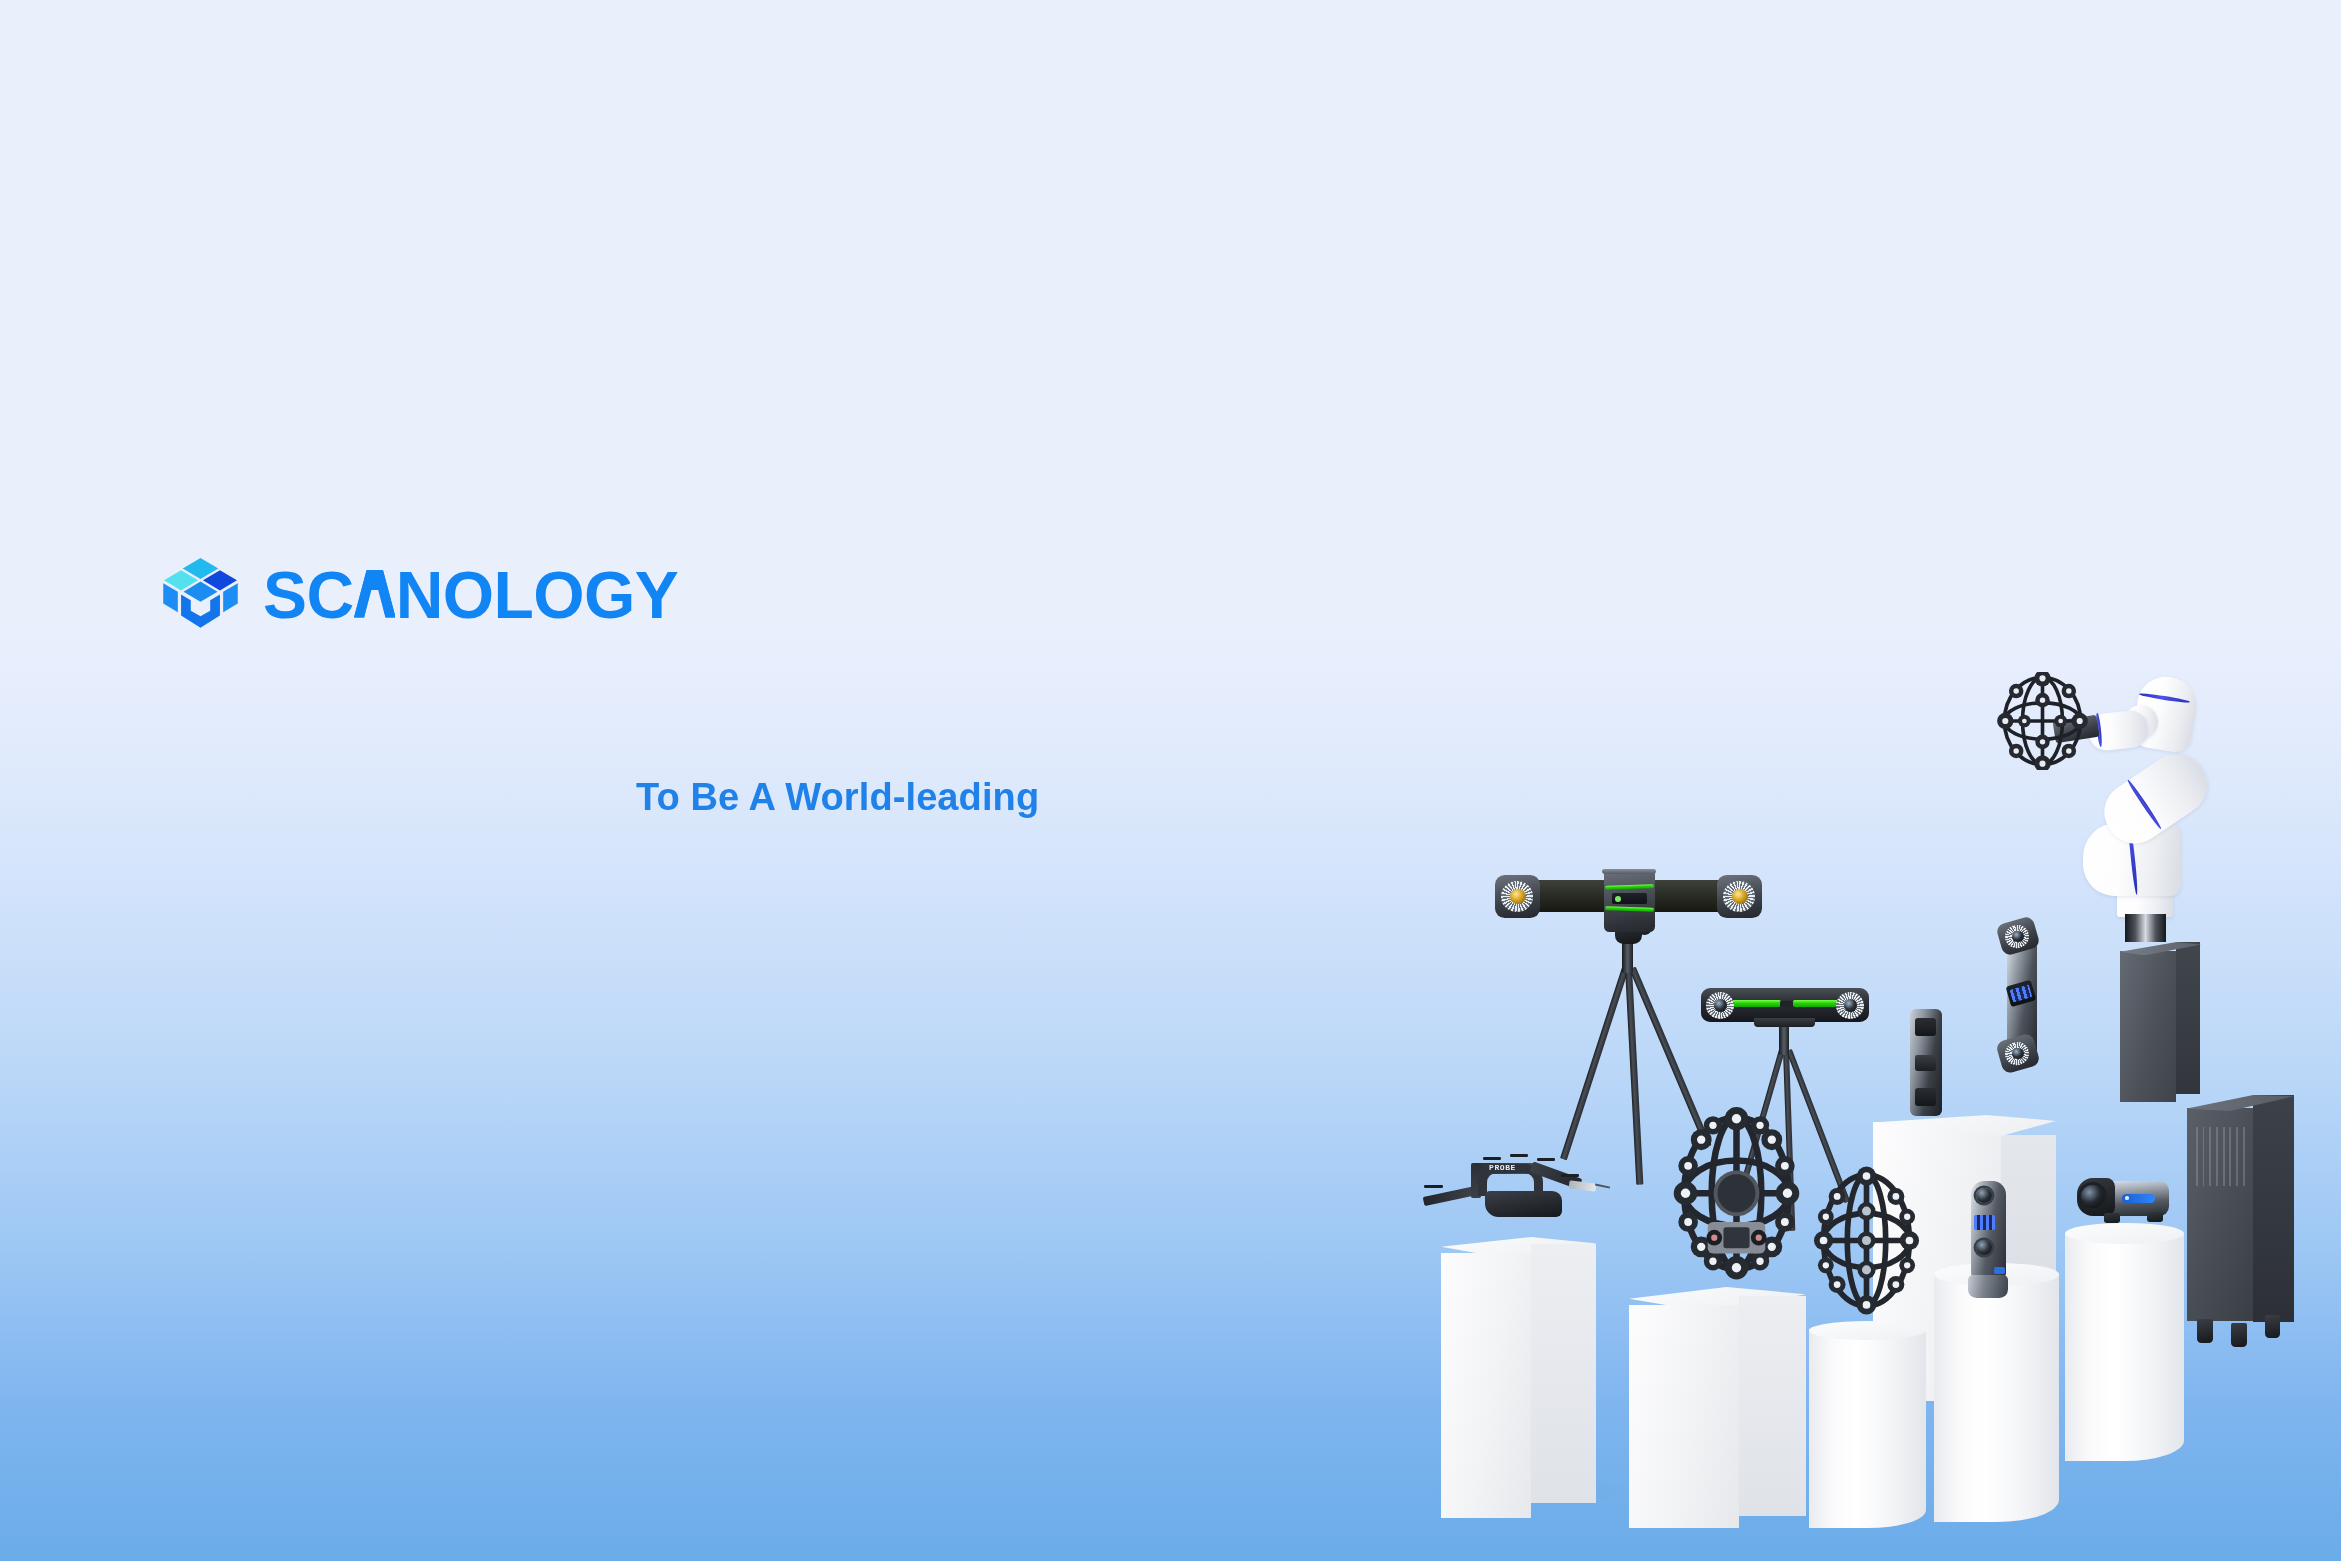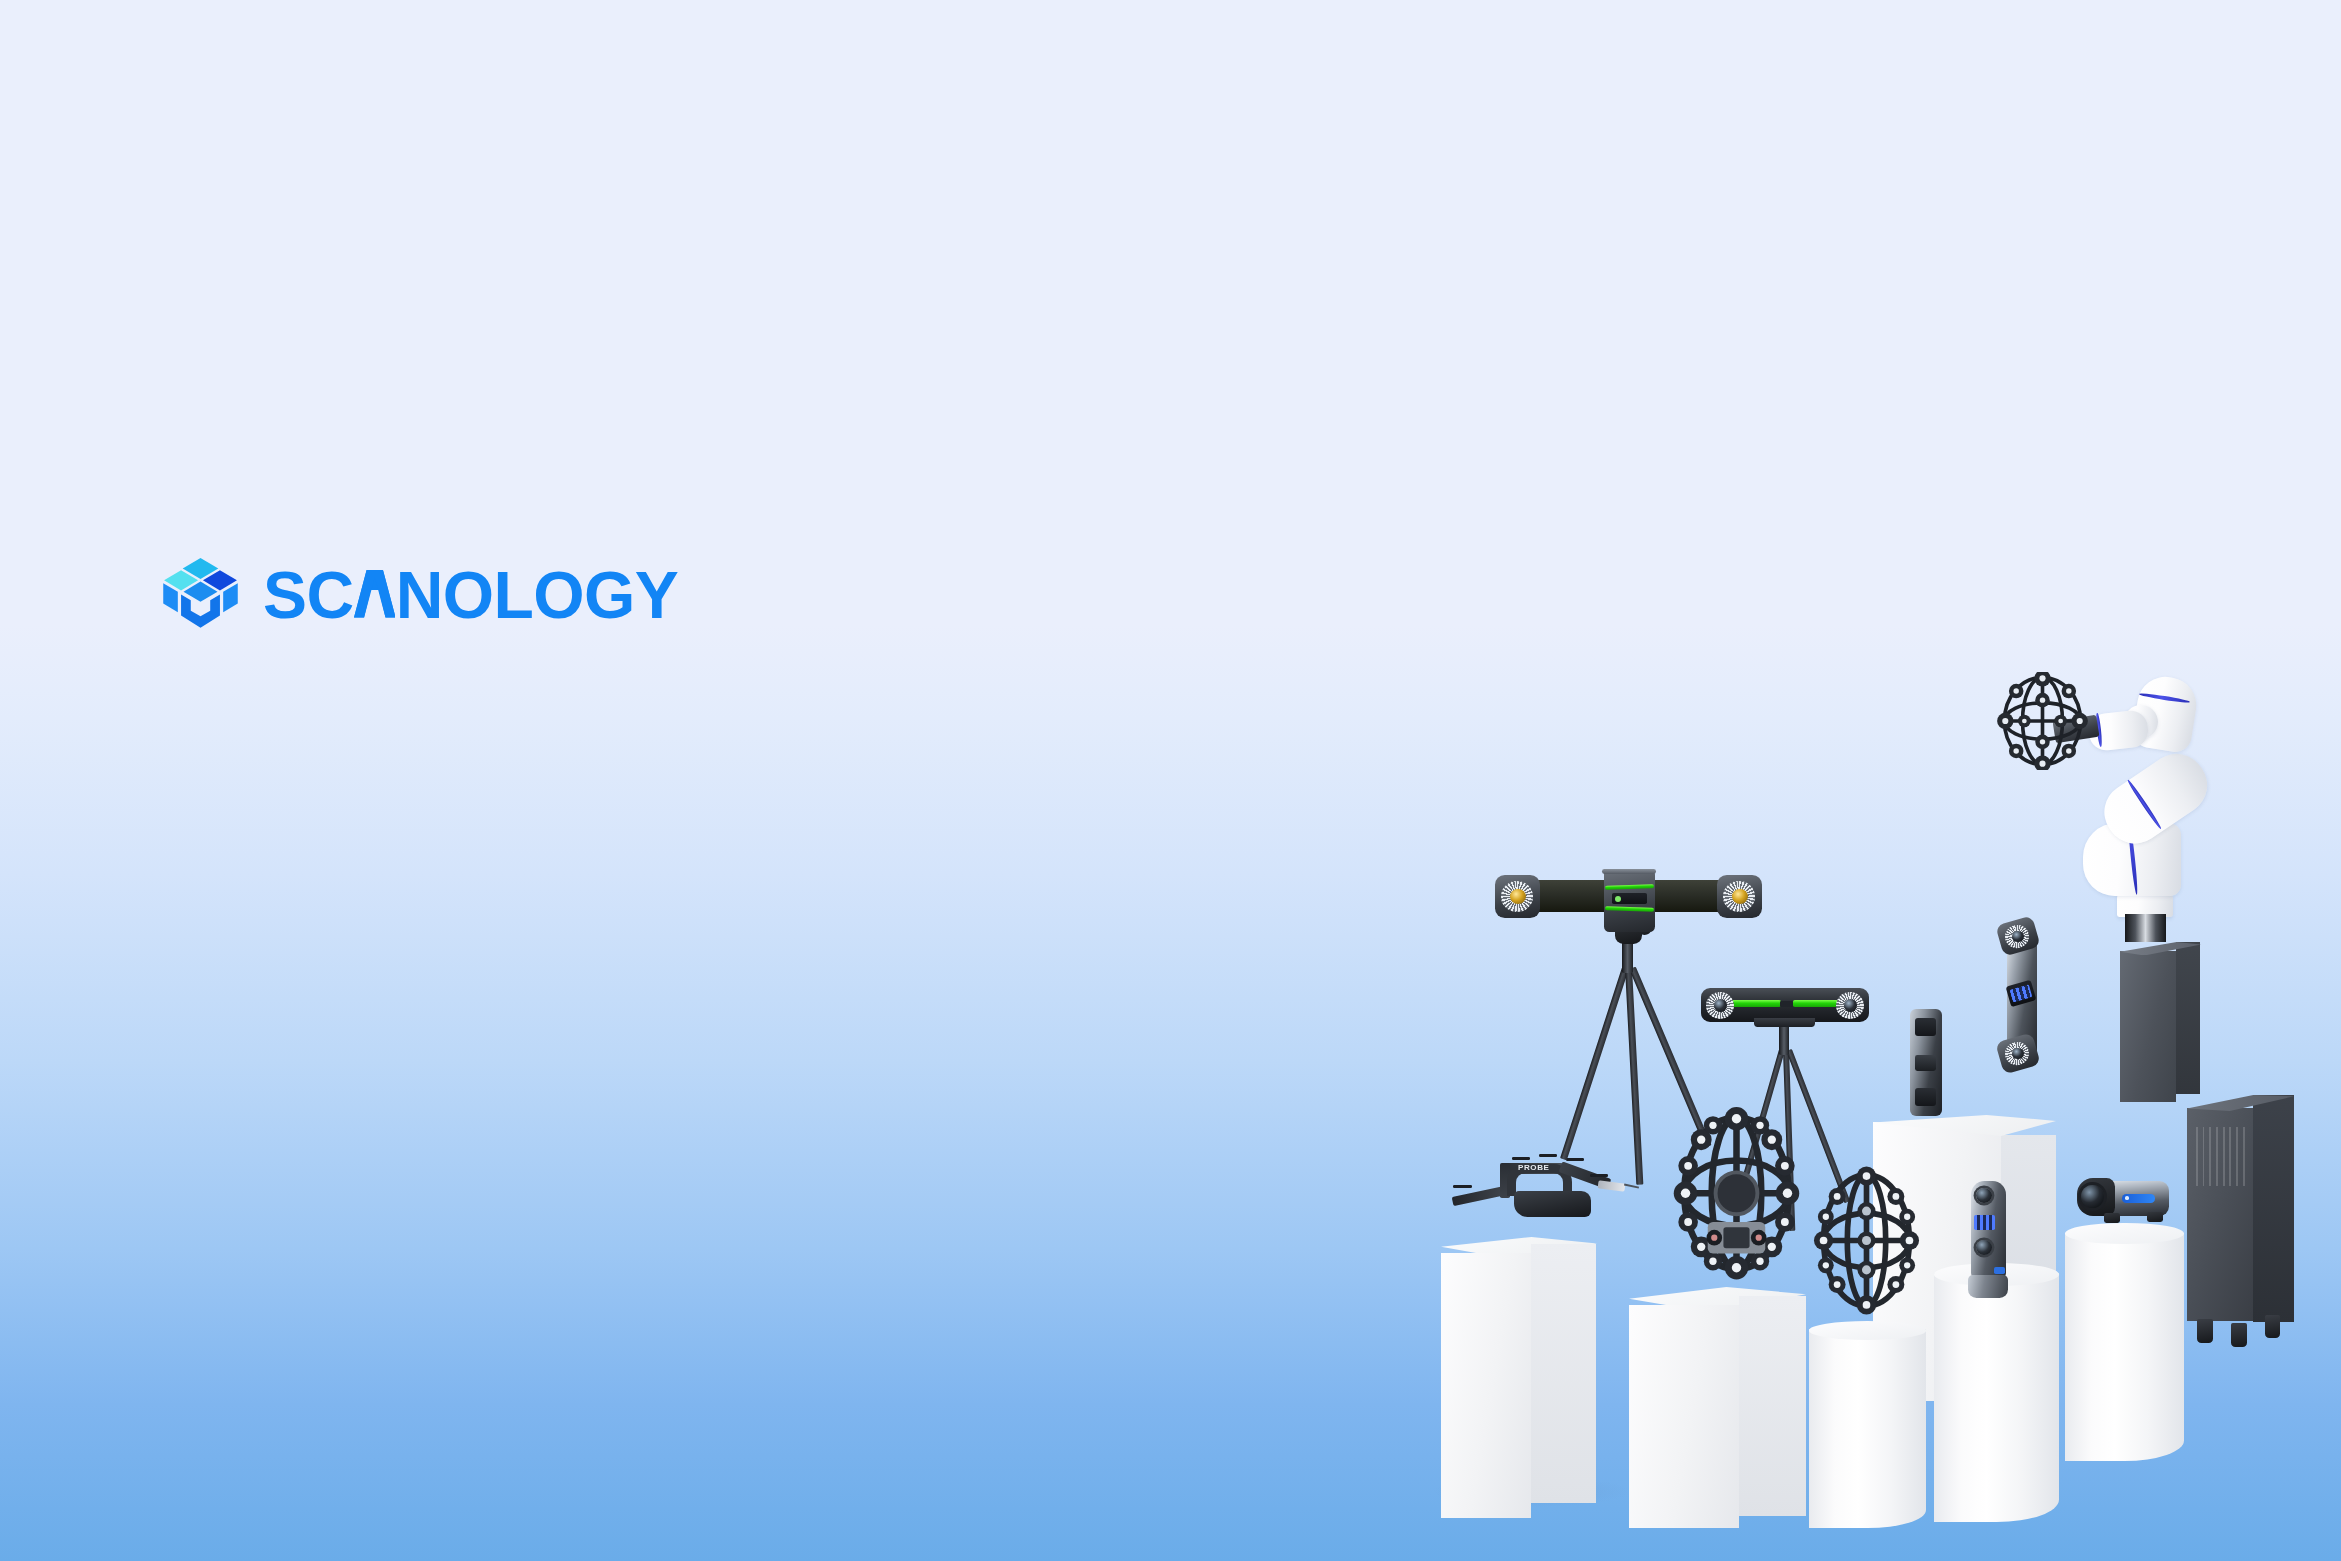--- a/index.html
+++ b/index.html
@@ -179,20 +179,21 @@
         <svg viewBox="0 0 66 78" preserveAspectRatio="none">
           <polygon points="33,0 46,0 66,78 50,78 39.5,33 26.5,33 16,78 0,78 20,0" fill="#1285f5"></polygon>
           <polygon points="33,0 46,0 66,78 50,78 33,12 16,78 0,78 20,0" fill="#1285f5"></polygon>
         </svg>
       </span>
       <span>NOLOGY</span>
     </div>
   </div>
 
   <div id="tagline">
+    <span class="ln">To Be A World-leading</span>
   </div>
 
   <div id="scene">
 
     <div class="shadow-soft o" style="left:30.5px;  top:927px; width:195px; height:30.5px;"></div>
 
     <div class="cube o" style="left:470px; top:566px; width:183px; height:287px;">
       <div class="face-front" style="left:0; top:7.3px; width:128px; height:279px;"></div>
       <div class="face-side" style="left:128px; top:19.5px; width:55px; height:256px; background:linear-gradient(180deg,#e4e7ec 0%,#d6dae1 100%);"></div>
       <div class="top" style="left:0; top:0; width:183px; height:21px; clip-path:polygon(0 36%,62% 0,100% 28%,70% 100%); "></div>
@@ -319,21 +320,21 @@
     <div class="cyl o" style="left:531px; top:714px; width:125px; height:259px;">
       <div class="body"></div>
         <div class="cap"></div>
     </div>
 
     <div class="cyl o" style="left:662px; top:674px; width:119px; height:238px;">
       <div class="body"></div>
         <div class="cap"></div>
     </div>
 
-    <div class="o" style="left:43px; top:598px; width:195px; height:82px;">
+    <div class="o" style="left:14px; top:598px; width:195px; height:82px;font-family:Liberation Mono, monospace;">
 
       <div style="position:absolute; left:6.1px; top:44px; width:59px; height:9.1px;
                   background:linear-gradient(100deg,#22252a,#43484f);
                   transform:rotate(-12deg); border-radius:1.8px;"></div>
       <div style="position:absolute; left:56px; top:16px; width:61px; height:11px;
                   background:linear-gradient(100deg,#2a2e34,#4a5057); border-radius:1.8px;"></div>
       <div style="position:absolute; left:54px; top:16px; width:9.8px; height:35px;
                   background:linear-gradient(180deg,#2a2e34,#3c4148); border-radius:1.8px;"></div>
 
       <div style="position:absolute; left:61px; top:17px; width:65px; height:32px;

